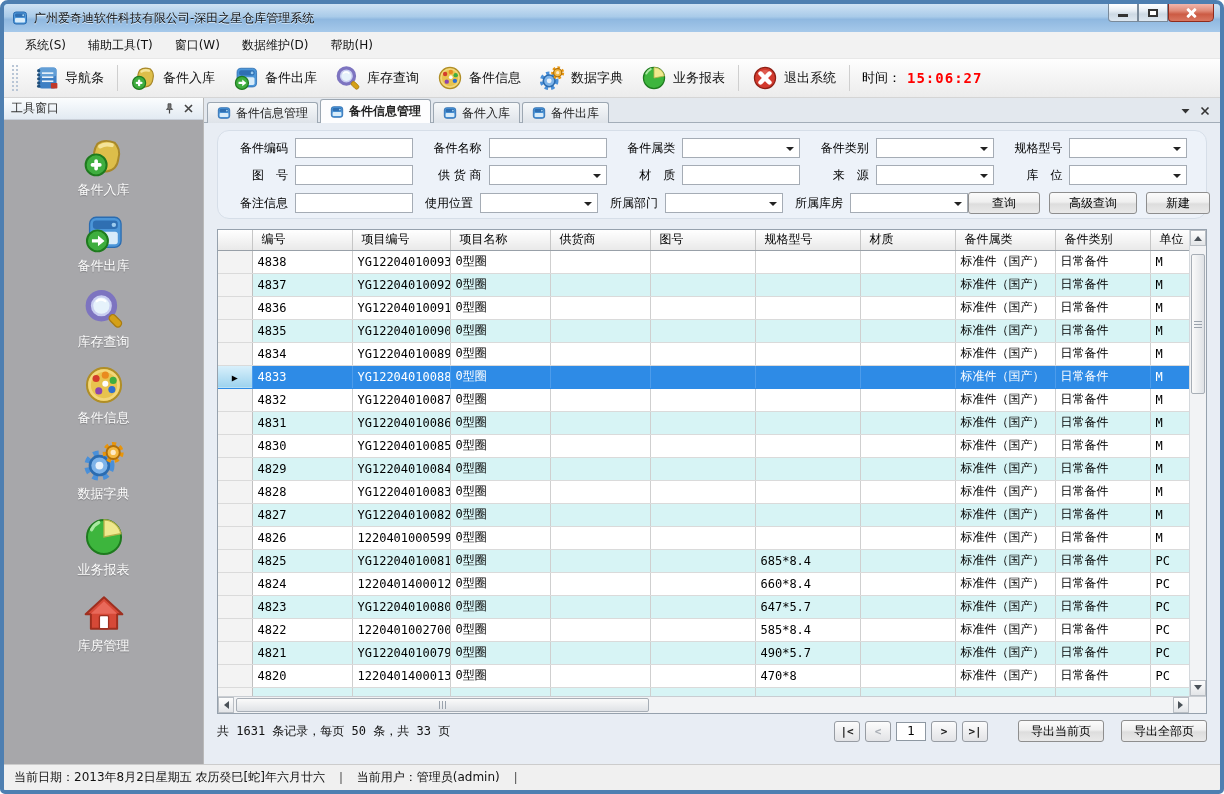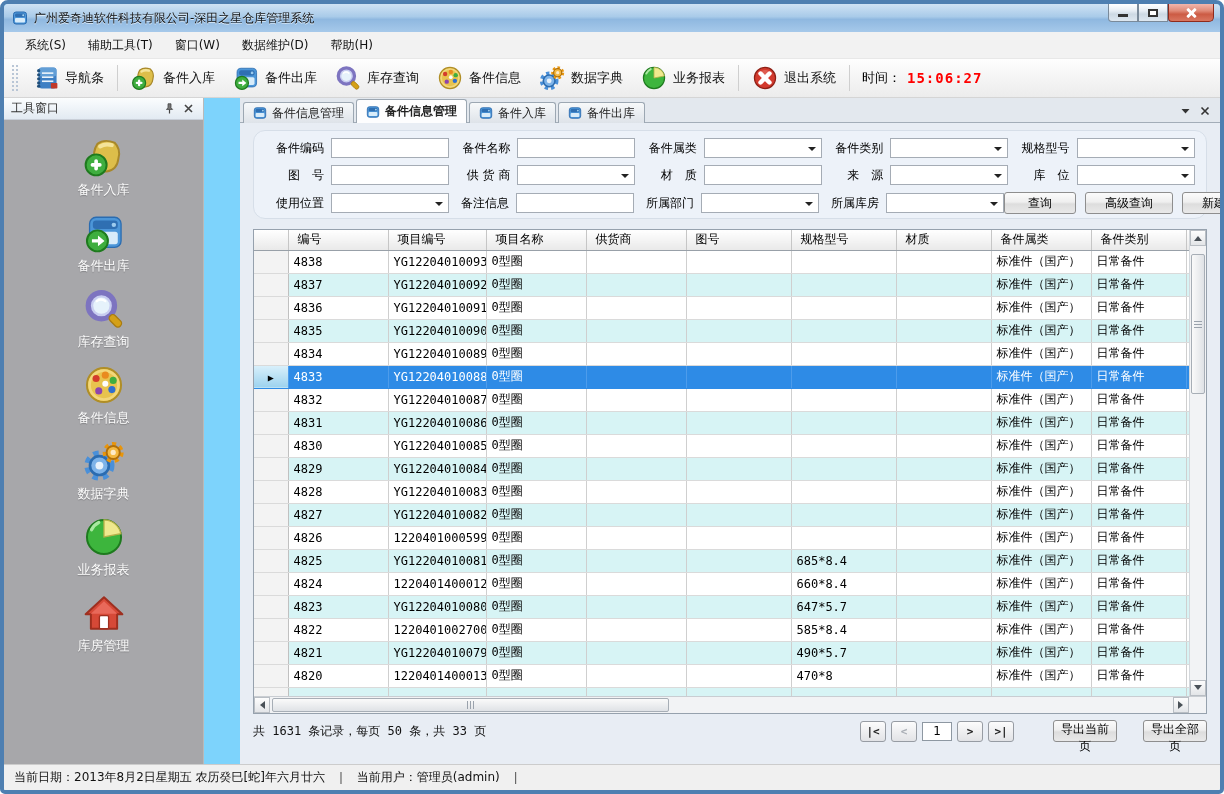--- a/index.html
+++ b/index.html
@@ -33,21 +33,21 @@
   .tb-grip{ width:7px; height:26px; margin:0 5px 0 2px;
             background:repeating-linear-gradient(to bottom,#B9C6D6 0 2px,transparent 2px 4px),
                        repeating-linear-gradient(to bottom,#B9C6D6 0 2px,transparent 2px 4px);
             background-size:2px 100%,2px 100%; background-position:0 0,4px 0; background-repeat:no-repeat;}
   .tb-item{ display:flex; align-items:center; gap:6px; padding:3px 9px; font-size:13px; color:#111; cursor:default;}
   .tb-sep{ width:1px; height:26px; background:#CFCFCF; margin:0 4px;}
   .tb-time{ display:flex; align-items:center; gap:6px; padding:0 8px; font-size:13px;}
   .tb-time .tval{ color:#F00; font-weight:bold; font-size:14px; letter-spacing:1px; font-family:"DejaVu Sans Mono",monospace;}
 
   
-  .main{ flex:1; display:flex; min-height:0;gap:36px;}
+  .main{ flex:1; display:flex; min-height:0;}
 
   
   .sidebar{ width:200px; flex:0 0 auto; display:flex; flex-direction:column; border-right:1px solid #B9B9B9; background:#A7A7AA;}
   .sb-title{ height:22px; background:linear-gradient(#FBFDFE,#E2EAF2); border-bottom:1px solid #C9CFD8;
              display:flex; align-items:center; padding:0 7px; font-size:12px; color:#333; flex:0 0 auto;}
   .sb-title .sp{ flex:1;}
   .sb-ctl{ width:16px; height:16px; display:flex; align-items:center; justify-content:center; margin-left:3px;}
   .sb-section{ height:21px; background:linear-gradient(#FFFFFF,#ECECEC); border-bottom:1px solid #C6C6C6;
                display:flex; align-items:center; justify-content:center; font-size:12px; color:#222; flex:0 0 auto;}
   .sb-items{ flex:1; display:flex; flex-direction:column; align-items:center; padding-top:16px; overflow:hidden;}
@@ -119,21 +119,21 @@
 
   
   .pager{ height:34px; display:flex; align-items:center; padding:0 13px; flex:0 0 auto; font-size:12px;}
   .pg-summary{ font-family:"DejaVu Sans Mono","DejaVu Sans",monospace; color:#111;}
   .pg-ctls{ margin-left:auto; display:flex; align-items:center; gap:5px;}
   .pg-btn{ width:26px; height:21px; border:1px solid #979CA3; border-radius:3px; display:flex; align-items:center; justify-content:center;
            background:linear-gradient(#FCFCFC,#E2E3E6); font-size:11px; font-weight:bold; color:#222;
            font-family:"DejaVu Sans Mono",monospace; cursor:default;}
   .pg-btn.dim{ color:#A9AEB5;}
   .pg-page{ width:30px; height:19px; background:#fff; border:1px solid #8E98A2; display:flex; align-items:center; justify-content:center; font-size:12px;}
-  .btn.export{ width:64px; margin-left:21px;}
+  .btn.export{ width:86px; margin-left:12px;}
   .pg-gap{ width:8px;}
 
   .bottom-strip{ height:16px; flex:0 0 auto;}
 
   
   .statusbar{ height:26px; flex:0 0 auto; background:#F0F0F0; border-top:1px solid #CCCCCC;
               display:flex; align-items:center; padding:0 10px; font-size:12px; color:#111; gap:10px;}
   .icn{ display:inline-flex;}
 </style>
 </head>
@@ -496,26 +496,26 @@
               <span class="s-label">来　源</span>
               <div class="select"></div>
             </div>
             <div class="s-cell">
               <span class="s-label">库　位</span>
               <div class="select"></div>
             </div>
           </div>
           <div class="s-row">
             <div class="s-cell">
+              <span class="s-label">备注信息</span>
+              <input class="txt" type="text" style="">
+            </div>
+            <div class="s-cell">
               <span class="s-label">使用位置</span>
               <div class="select"></div>
-            </div>
-            <div class="s-cell">
-              <span class="s-label">备注信息</span>
-              <input class="txt" type="text" style="">
             </div>
             <div class="s-cell">
               <span class="s-label">所属部门</span>
               <div class="select"></div>
             </div>
             <div class="s-cell">
               <span class="s-label">所属库房</span>
               <div class="select"></div>
             </div>
             <div class="s-cell s-btncell">

